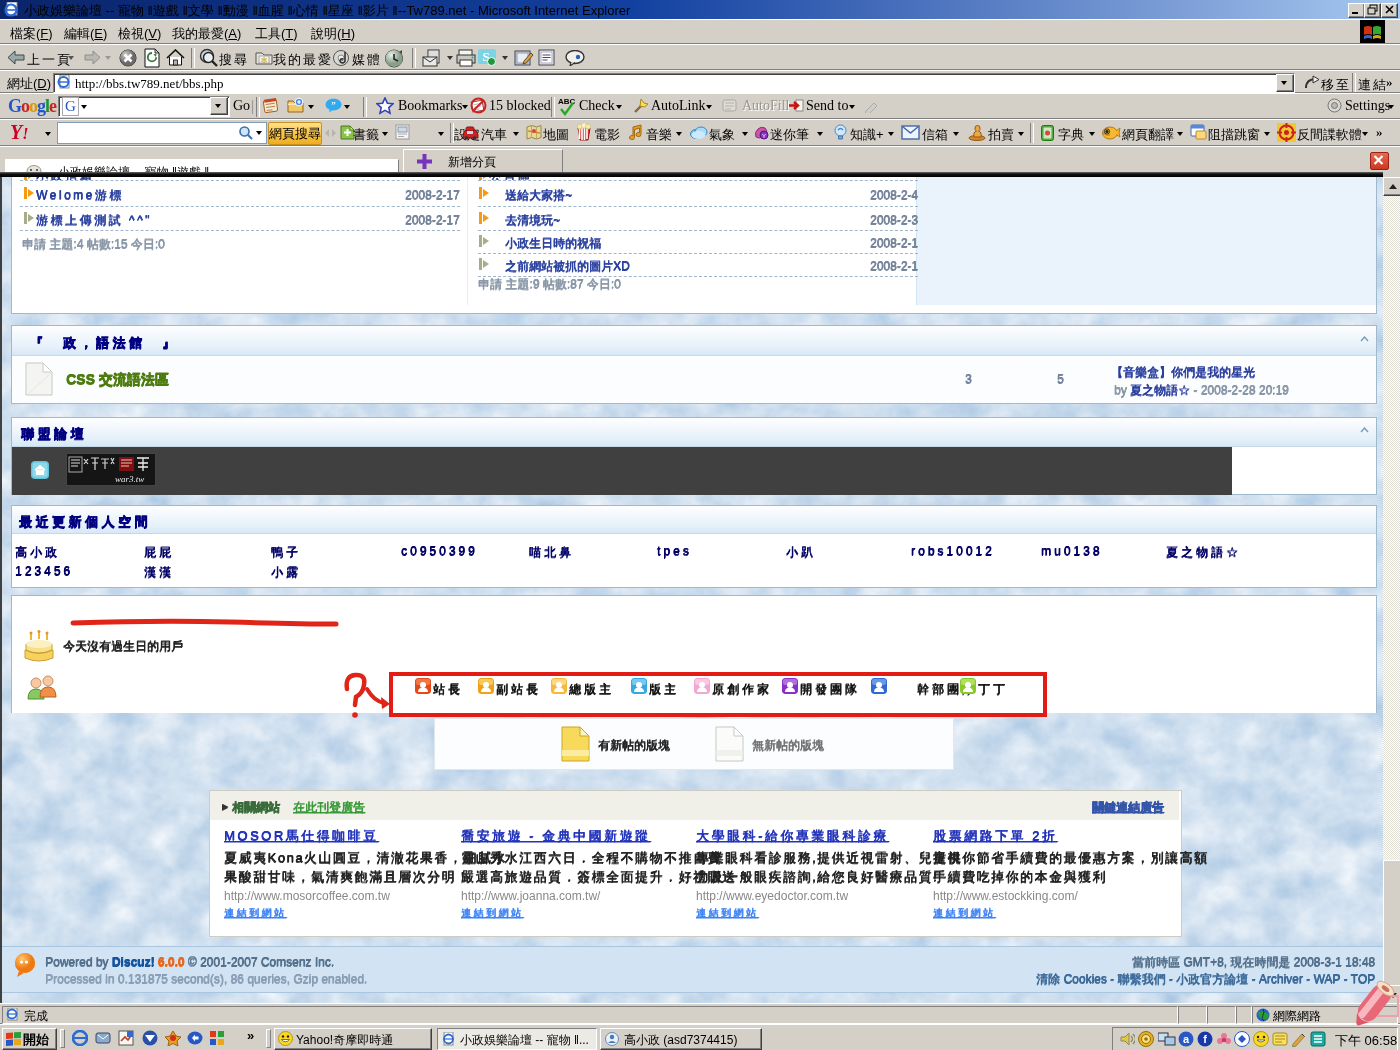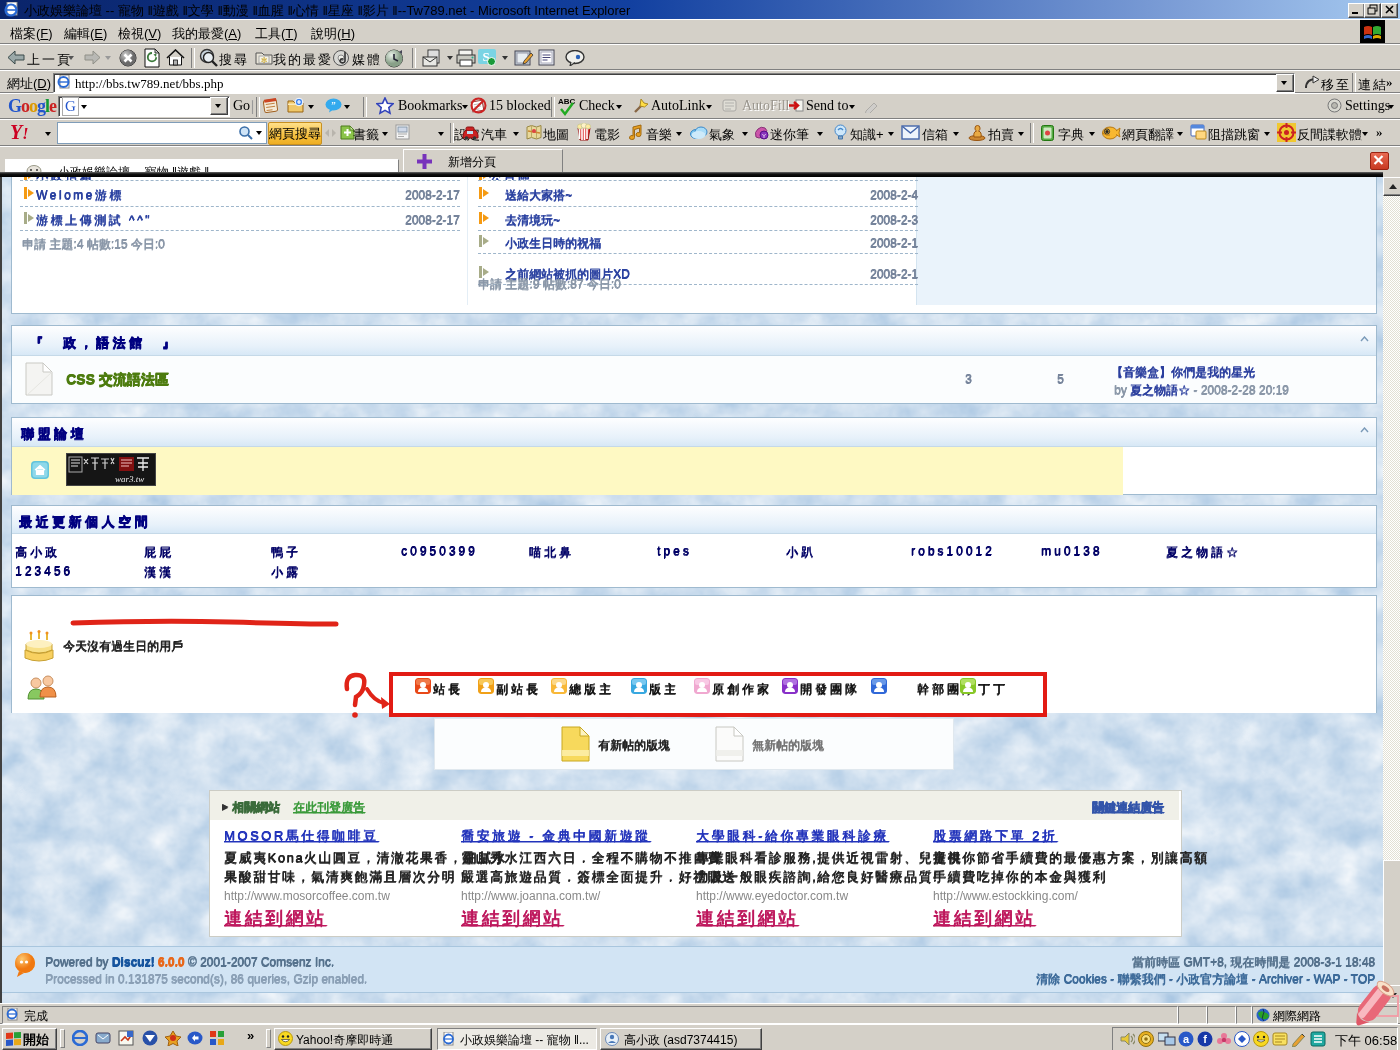--- a/index.html
+++ b/index.html
@@ -26,21 +26,21 @@
 .fbox{background:#fff;border:1px solid #9FBACF;box-sizing:border-box;}
 .fhead{background:linear-gradient(#FEFEFF,#E7F1FA 70%,#D7E8F6);border-bottom:1px solid #C5D9E8;box-sizing:border-box;}
 .htitle{font-weight:bold;color:#000080;font-size:13px;}
 .navy{color:#000066;}
 .tlink{color:#2A41A0;}
 .gray{color:#76849B;}
 .dashrow{border-bottom:1px dashed #9FB6CB;}
 .adt{letter-spacing:2.5px;color:#2233BB;text-decoration:underline;font-size:13px;margin-bottom:3px;white-space:nowrap;}
 .adb{letter-spacing:1.5px;white-space:nowrap;color:#222;font-size:13px;line-height:19px;margin-bottom:3px;}
 .adu{color:#888;font-size:12px;margin-bottom:3px;}
-.adl{letter-spacing:2.5px;color:#be185d;text-decoration:underline;font-size:18px;}
+.adl{letter-spacing:2.5px;color:#3b82f6;text-decoration:underline;font-size:10px;}
 .lgi{position:absolute;top:4px;width:16px;height:16px;border-radius:3px;}
 .lgt{position:absolute;top:7px;color:#111;}
 </style>
 </head>
 <body>
 <div id="win">
  <div class="abs" id="titlebar"></div>
  <div class="abs" style="left:4px;top:2px;width:16px;height:15px;"><svg width="16" height="15">
         <rect x="3" y="0" width="10" height="13" fill="#fff" stroke="#888"></rect>
         <circle cx="7" cy="8" r="5.5" fill="none" stroke="#2A6AD4" stroke-width="2.2"></circle>
@@ -485,21 +485,21 @@
     <span class="abs tlink" style="left:27px;top:6px;">去清境玩~</span>
           <span class="abs gray" style="left:392px;top:7px;">2008-2-3</span>
    </div>
    <div class="abs dashrow" style="left:466px;top:53px;width:440px;height:23px;">
     <svg class="abs" style="left:0px;top:5px;" width="11" height="12">
             <path d="M1 0 h3 v12 h-3 z M5 2 l6 4 -6 4 z" fill="#A8AC88"></path>
           </svg>
     <span class="abs tlink" style="left:27px;top:5px;">小政生日時的祝福</span>
           <span class="abs gray" style="left:392px;top:6px;">2008-2-1</span>
    </div>
-   <div class="abs dashrow" style="left:466px;top:84px;width:440px;height:23px;">
+   <div class="abs dashrow" style="left:466px;top:76px;width:440px;height:23px;">
     <svg class="abs" style="left:0px;top:5px;" width="11" height="12">
             <path d="M1 0 h3 v12 h-3 z M5 2 l6 4 -6 4 z" fill="#A8AC88"></path>
           </svg>
     <span class="abs tlink" style="left:27px;top:5px;">之前網站被抓的圖片XD</span>
           <span class="abs gray" style="left:392px;top:6px;">2008-2-1</span>
    </div>
    <span class="abs" style="left:466px;top:99px;color:#8A97A8;">申請 主題:9 帖數:87 今日:0</span>
   </div>
 
   <div class="abs fbox" style="left:11px;top:148px;width:1366px;height:79px;">
@@ -523,21 +523,21 @@
    </div>
   </div>
 
   <div class="abs fbox" style="left:11px;top:240px;width:1366px;height:78px;">
    <div class="abs fhead" style="left:0;top:0;width:1364px;height:29px;">
     <span class="abs htitle ls35" style="left:9px;top:7px;">聯盟論壇</span>
     <svg class="abs" style="left:1348px;top:9px;" width="9" height="6">
             <path d="M1 5 L4.5 1 L8 5" fill="none" stroke="#7A9AB8" stroke-width="1.4"></path>
           </svg>
    </div>
-   <div class="abs" style="left:0;top:29px;width:1111px;height:48px;background:#fef9c3;">
+   <div class="abs" style="left:0;top:29px;width:1220px;height:48px;background:#404040;">
     <svg class="abs" style="left:19px;top:14px;" width="18" height="18">
             <rect x="0" y="0" width="18" height="18" rx="4" fill="#62C4DC"></rect>
             <rect x="1.5" y="1.5" width="15" height="15" rx="3" fill="#8ED8EA"></rect>
             <path d="M4 9 L9 4.5 L14 9 M5.5 8.5 v5 h7 v-5" fill="#fff" stroke="#fff" stroke-width="1.2"></path>
           </svg>
     <div class="abs" style="left:54px;top:6px;width:88px;height:31px;background:#151515;border:1px solid #444;">
      <svg width="88" height="31">
       <rect x="2" y="3" width="13" height="15" fill="none" stroke="#aaa" stroke-width="1"></rect>
       <path d="M4 6 h9 M4 9 h9 M4 12 h7 M17 5 l4 5 M21 5 l-4 5 M24 4 h8 M28 4 v12 M25 9 h6" stroke="#ddd" stroke-width="1.2"></path>
       <path d="M34 5 h8 M38 5 v10 M35 9 h6 M44 4 l3 6 M47 4 l-3 6" stroke="#ccc" stroke-width="1.2"></path>

